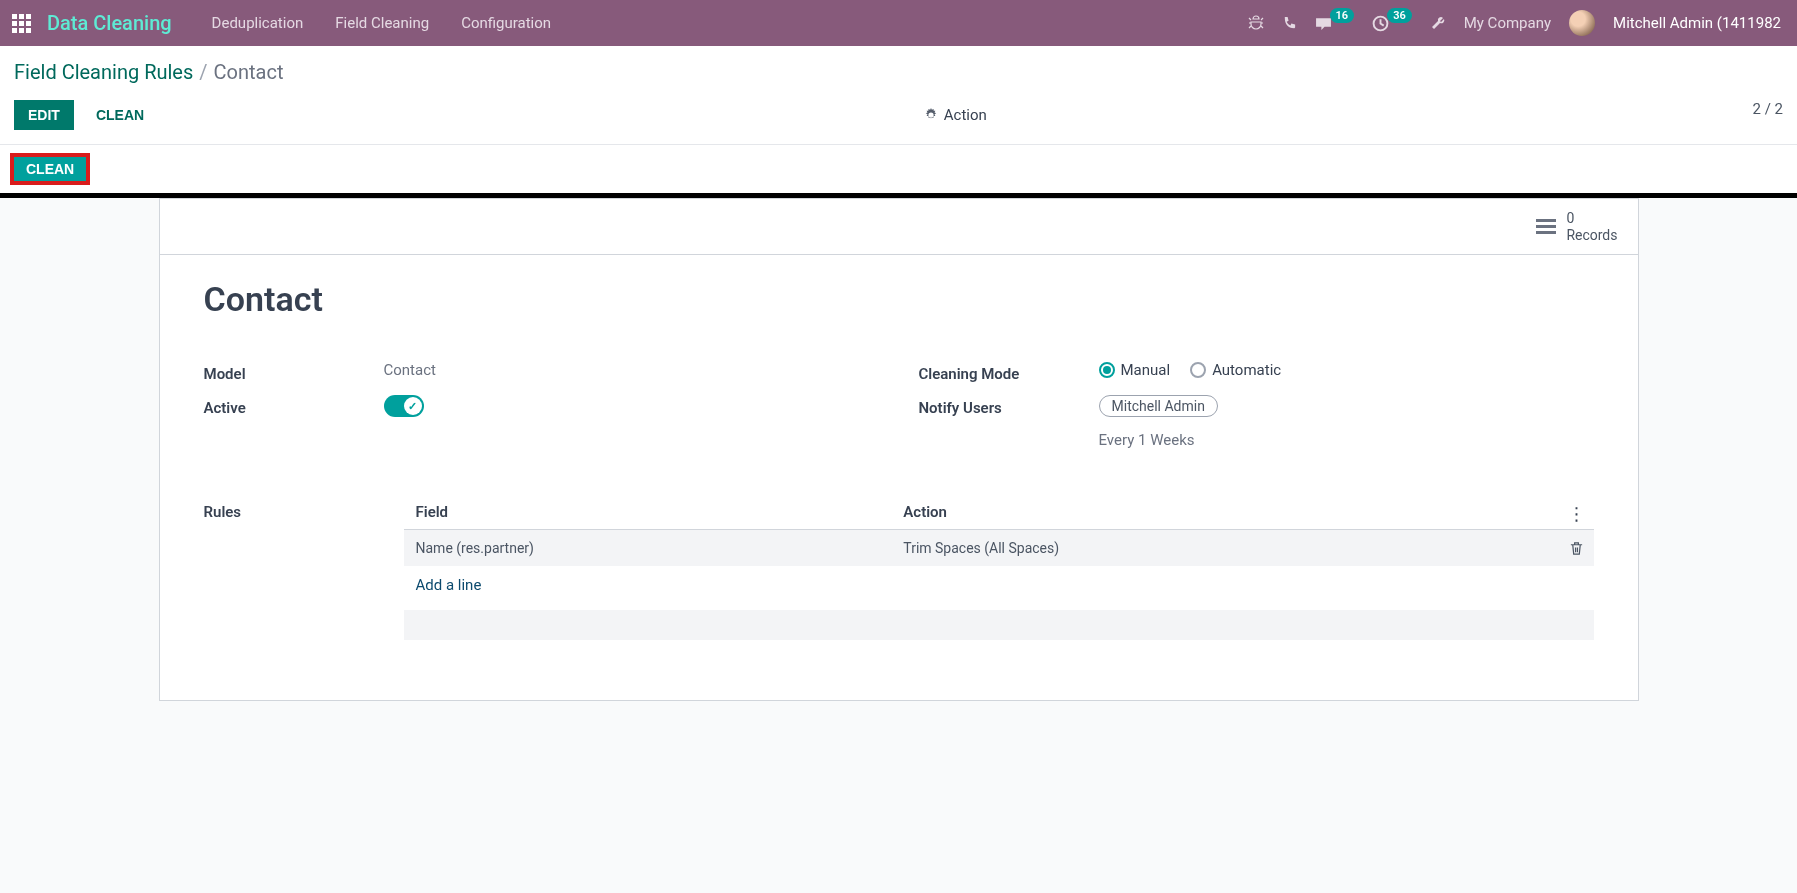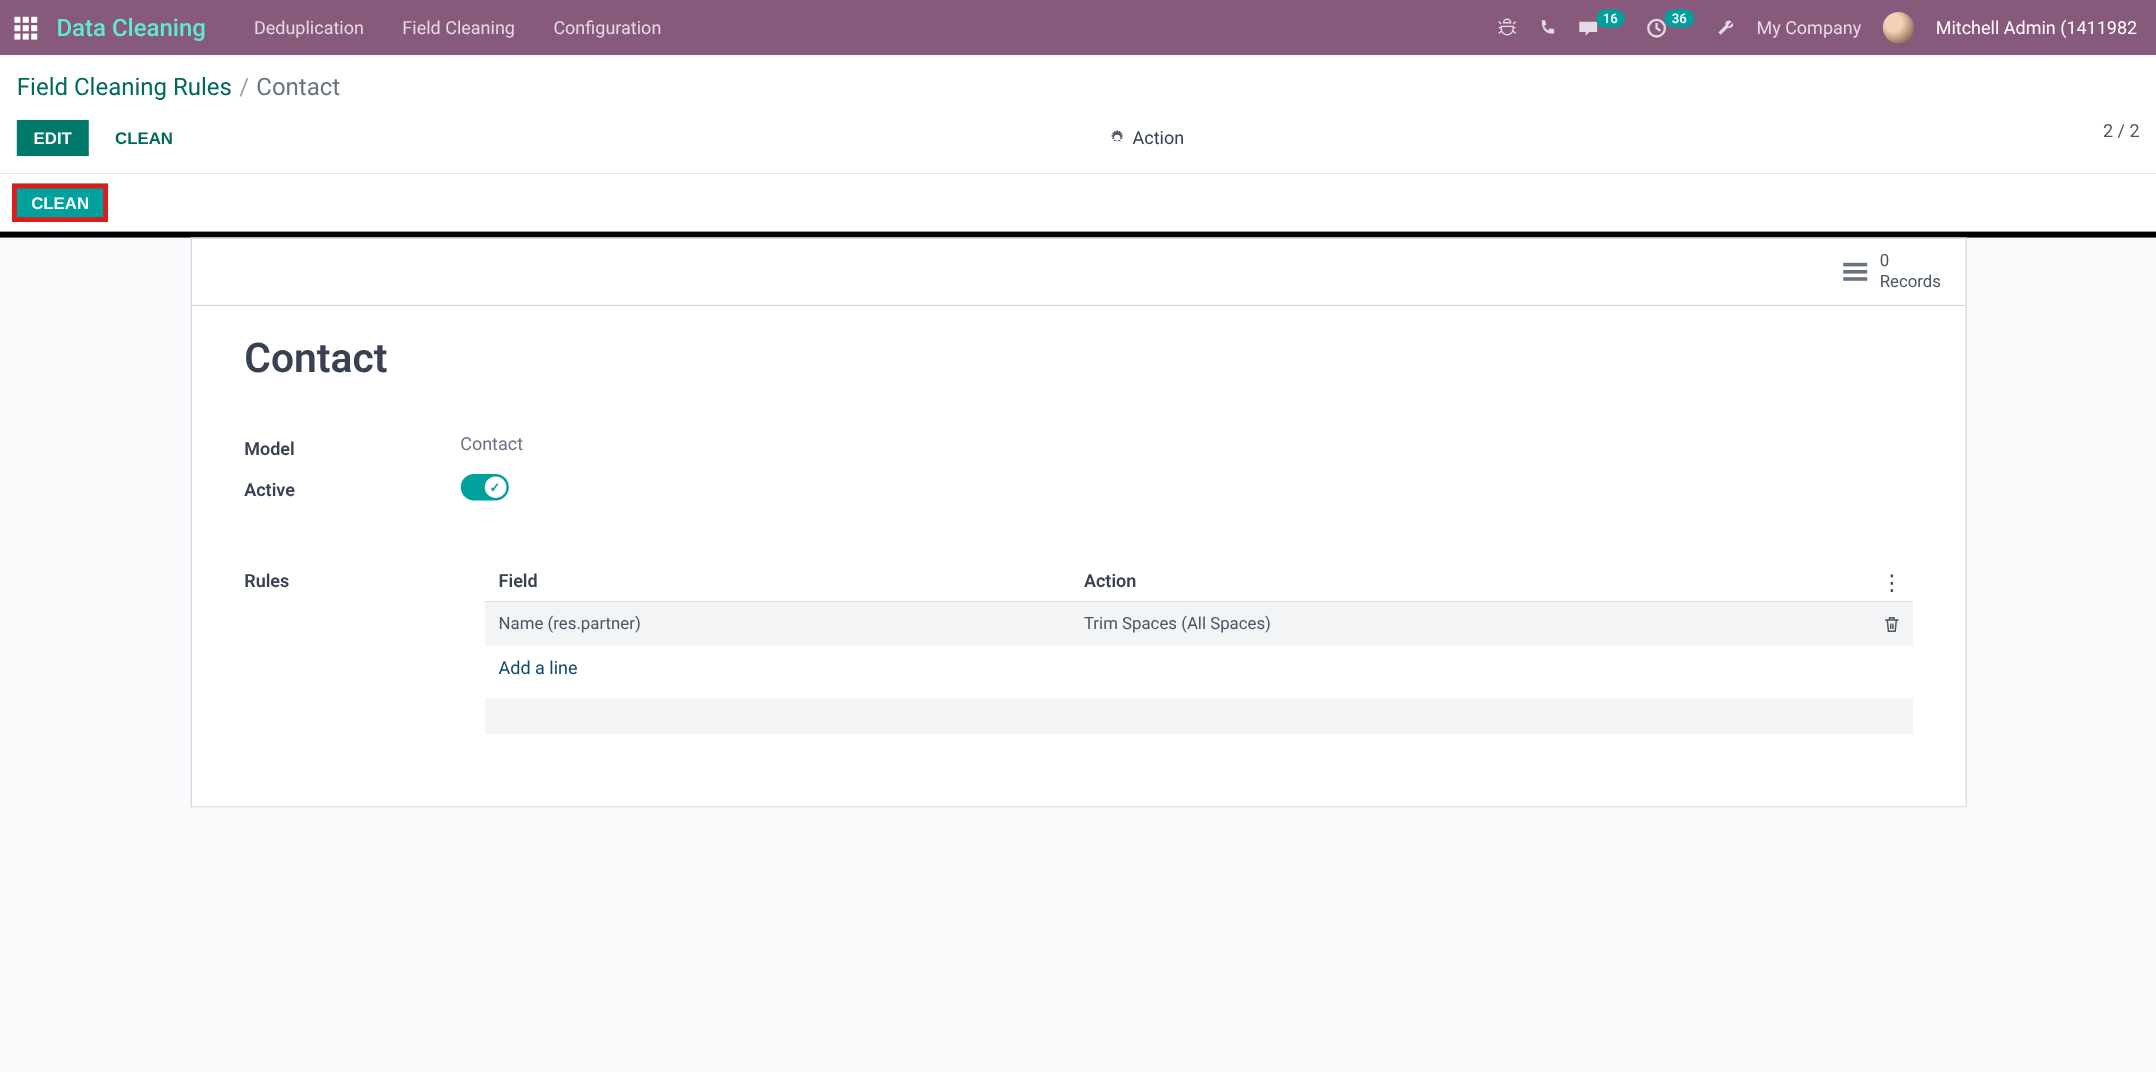--- a/index.html
+++ b/index.html
@@ -192,20 +192,42 @@
           </div>
           <div class="field-row">
             <div class="field-label">Active</div>
             <div class="field-value">
               <span class="toggle"></span>
             </div>
           </div>
         </div>
 
         <div class="field-col">
+          <div class="field-row">
+            <div class="field-label">Cleaning Mode</div>
+            <div class="field-value">
+              <div class="radio-group">
+                <label class="radio-item">
+                  <span class="radio-dot checked"></span>
+                  <span>Manual</span>
+                </label>
+                <label class="radio-item">
+                  <span class="radio-dot unchecked"></span>
+                  <span>Automatic</span>
+                </label>
+              </div>
+            </div>
+          </div>
+          <div class="field-row">
+            <div class="field-label">Notify Users</div>
+            <div class="field-value">
+              <span class="tag">Mitchell Admin</span>
+              <div class="notify-freq">Every  1  Weeks</div>
+            </div>
+          </div>
         </div>
       </div>
 
       <div class="rules-section">
         <div class="rules-label">Rules</div>
         <div class="rules-table">
           <div class="rules-header">
             <div class="col-field">Field</div>
             <div class="col-action">Action</div>
             <div class="kebab">⋮</div>

